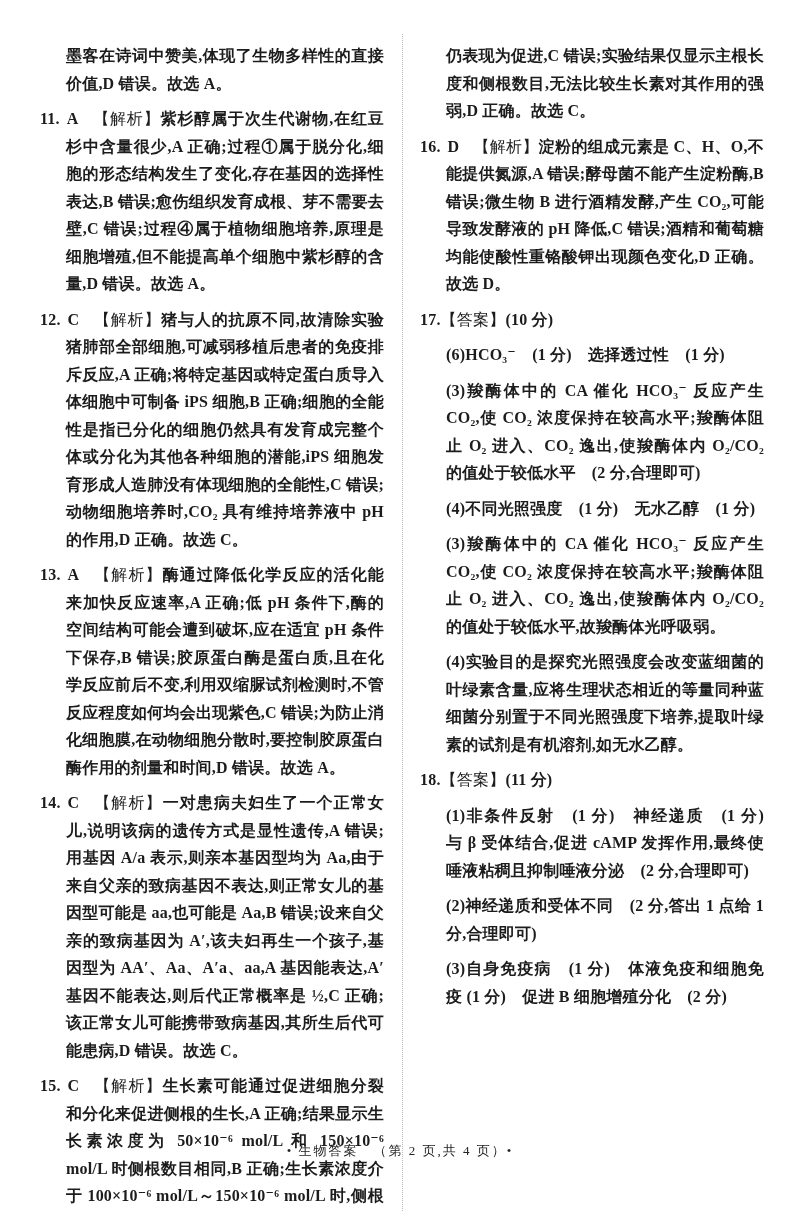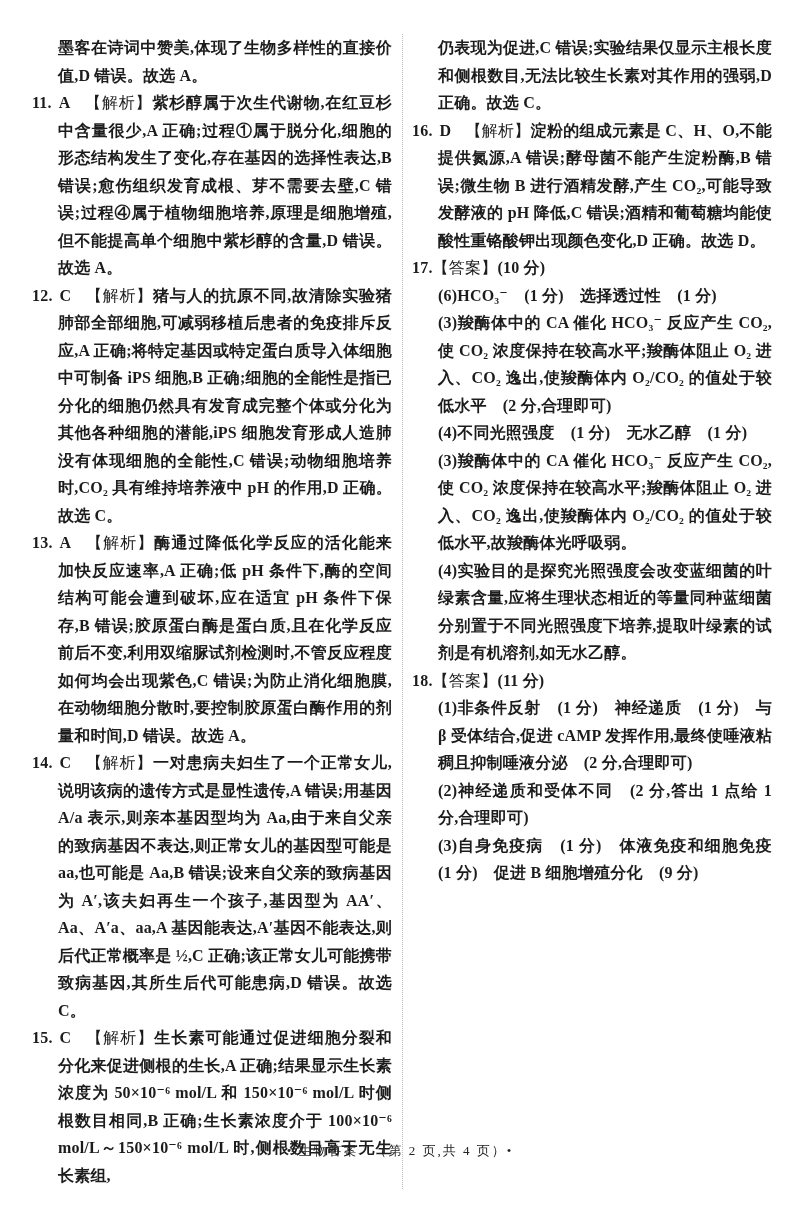--- a/index.html
+++ b/index.html
@@ -24,21 +24,21 @@
     font-weight: 600;
     text-align: justify;
     letter-spacing: 0.2px;
   }
   .divider {
     width: 0;
     border-left: 1px dotted #b9b9b9;
     margin: 0 9px 0 10px;
     min-height: 1110px;
   }
-  p { margin: 0; }
+  p { margin: 8px; }
   
   .cont { padding-left: 26px; }
   
   .item { padding-left: 26px; text-indent: -26px; }
   .num { font-weight: 700; margin-right: 7px; }
   .ans { font-weight: 600; margin-right: 14px; }
   .blabel { font-weight: 400; }
   .head .num { margin-right: 0; }
   
   .sub { padding-left: 26px; }
@@ -83,19 +83,19 @@
       <p class="item head"><span class="num">17.</span><span class="blabel">【答案】</span><span>(10 分)</span></p>
       <p class="sub"><span class="blabel"></span><span>(6)HCO₃⁻　(1 分)　选择透过性　(1 分)</span></p>
       <p class="sub"><span class="blabel"></span><span>(3)羧酶体中的 CA 催化 HCO₃⁻ 反应产生 CO₂,使 CO₂ 浓度保持在较高水平;羧酶体阻止 O₂ 进入、CO₂ 逸出,使羧酶体内 O₂/CO₂ 的值处于较低水平　(2 分,合理即可)</span></p>
       <p class="sub"><span class="blabel"></span><span>(4)不同光照强度　(1 分)　无水乙醇　(1 分)</span></p>
       <p class="sub"><span class="blabel"></span><span>(3)羧酶体中的 CA 催化 HCO₃⁻ 反应产生 CO₂,使 CO₂ 浓度保持在较高水平;羧酶体阻止 O₂ 进入、CO₂ 逸出,使羧酶体内 O₂/CO₂ 的值处于较低水平,故羧酶体光呼吸弱。</span></p>
       <p class="sub"><span class="blabel"></span><span>(4)实验目的是探究光照强度会改变蓝细菌的叶绿素含量,应将生理状态相近的等量同种蓝细菌分别置于不同光照强度下培养,提取叶绿素的试剂是有机溶剂,如无水乙醇。</span></p>
 
       <p class="item head"><span class="num">18.</span><span class="blabel">【答案】</span><span>(11 分)</span></p>
       <p class="sub"><span class="blabel"></span><span>(1)非条件反射　(1 分)　神经递质　(1 分)　与 β 受体结合,促进 cAMP 发挥作用,最终使唾液粘稠且抑制唾液分泌　(2 分,合理即可)</span></p>
       <p class="sub"><span class="blabel"></span><span>(2)神经递质和受体不同　(2 分,答出 1 点给 1 分,合理即可)</span></p>
-      <p class="sub"><span class="blabel"></span><span>(3)自身免疫病　(1 分)　体液免疫和细胞免疫 (1 分)　促进 B 细胞增殖分化　(9 分)</span></p>
+      <p class="sub"><span class="blabel"></span><span>(3)自身免疫病　(1 分)　体液免疫和细胞免疫 (1 分)　促进 B 细胞增殖分化　(2 分)</span></p>
     </div>
 
   </div>
 
   <div class="footer">• 生物答案　（第 2 页,共 4 页）•</div>
 </div>
 
 </body></html>

